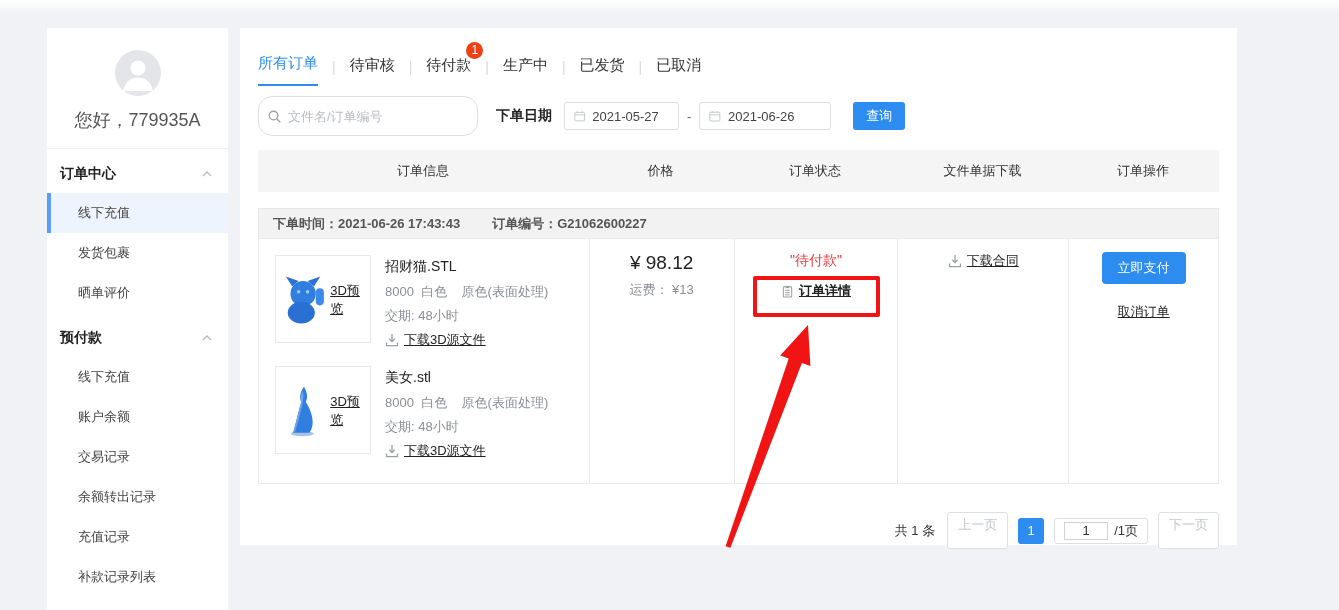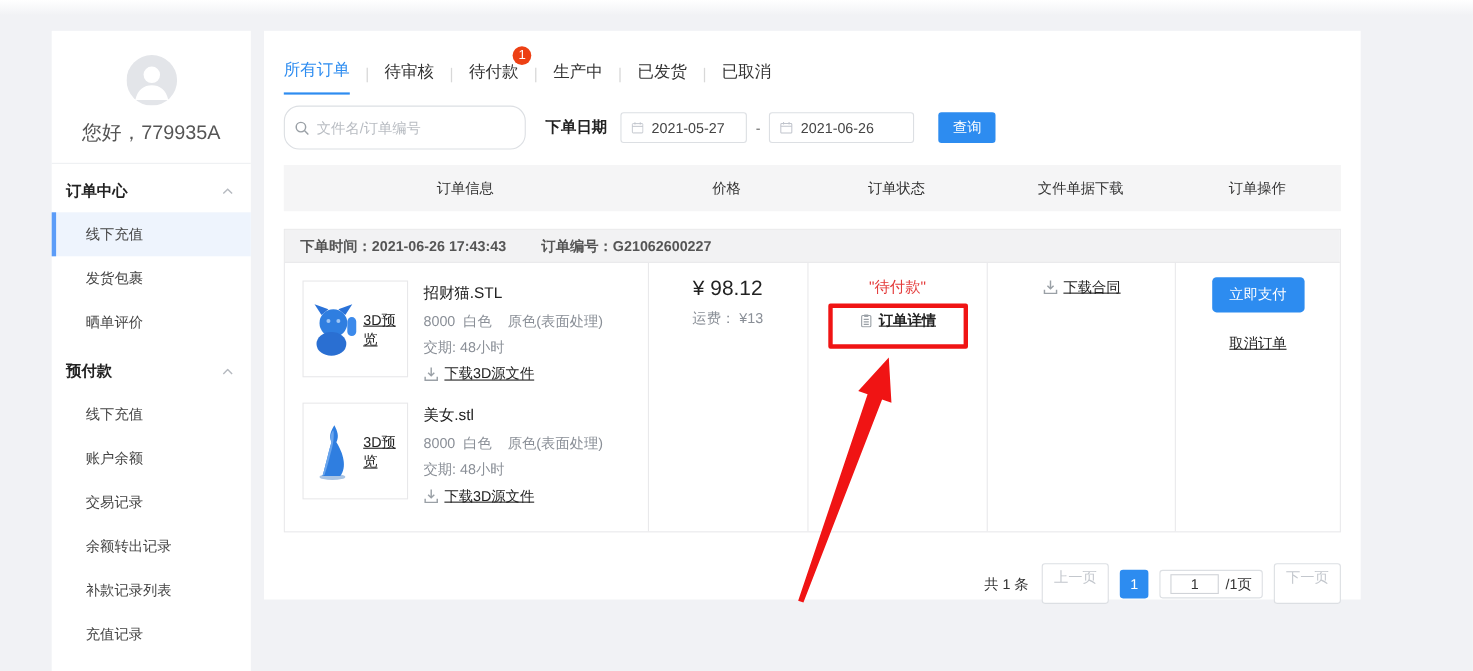--- a/index.html
+++ b/index.html
@@ -141,22 +141,22 @@
   <div class="side-section">
     <span>预付款</span>
     <svg class="chev" viewBox="0 0 10 6">
       <polyline points="1,5 5,1 9,5" fill="none" stroke="#b6bac0" stroke-width="1.3"></polyline>
     </svg>
   </div>
   <div class="side-item">线下充值</div>
   <div class="side-item">账户余额</div>
   <div class="side-item">交易记录</div>
   <div class="side-item">余额转出记录</div>
+  <div class="side-item">充值记录</div>
   <div class="side-item">补款记录列表</div>
-  <div class="side-item">充值记录</div>
   <div class="side-item">我的优惠券</div>
 </div>
 
 <div class="main">
 
   <div class="tabs">
     <div class="tab active">
       <span>所有订单</span>
     </div>
     <span class="tab-sep">|</span>

